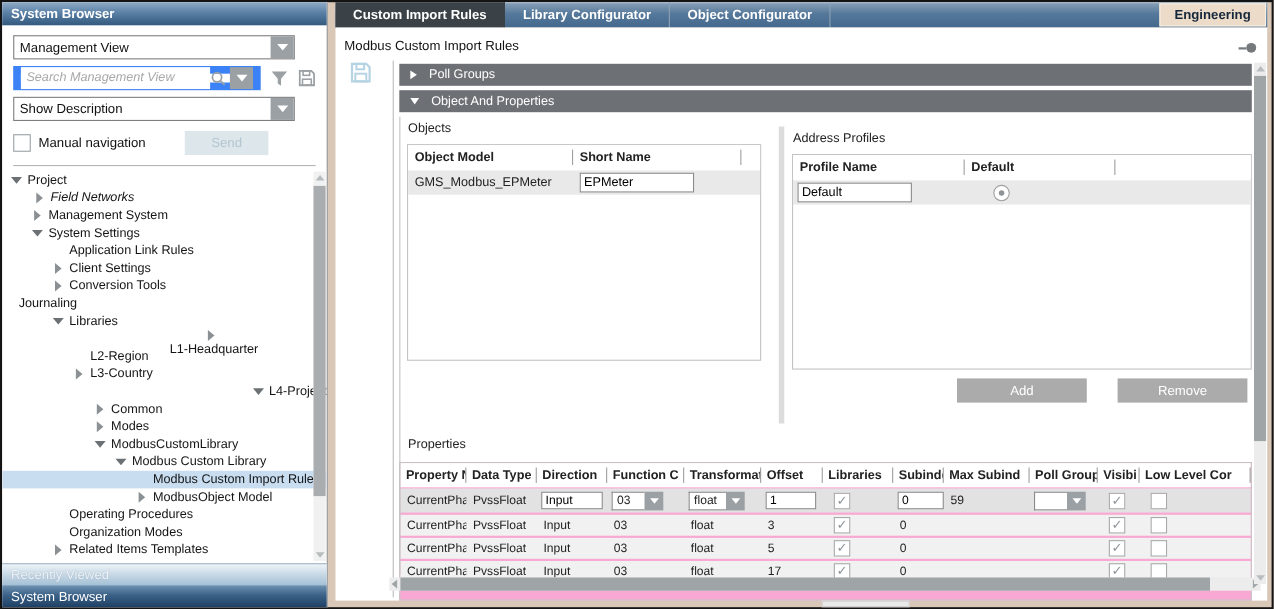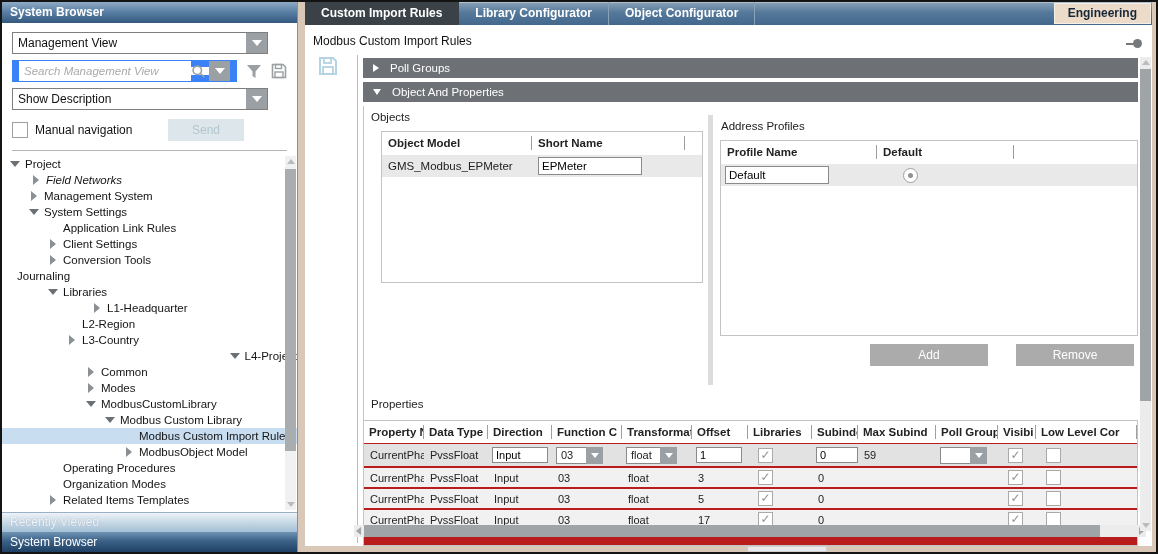--- a/index.html
+++ b/index.html
@@ -52,37 +52,37 @@
   .toolbar-save{position:absolute;left:13px;top:31px;}
   .vdivider{position:absolute;left:52px;top:30px;bottom:3px;width:1px;background:#bbb;}
   .main{position:absolute;left:58px;top:33px;right:14px;bottom:24px;font-size:11px;color:#222;}
   .main-edge{position:absolute;left:0;top:48px;bottom:0;width:1px;background:#c4c4c4;}
   .sec-hdr{height:20px;background:#6d7175;color:#fff;display:flex;align-items:center;padding-left:10px;margin-bottom:4px;font-size:11.5px;}
   .sec-hdr .arr{margin-right:11px;display:flex;}
   .wtri-r{width:0;height:0;border-top:4px solid transparent;border-bottom:4px solid transparent;border-left:6px solid #fff;}
   .wtri-d{width:0;height:0;border-left:4px solid transparent;border-right:4px solid transparent;border-top:6px solid #fff;}
   .oap-content{position:relative;height:278px;}
   .pane-label{font-size:11.5px;color:#222;margin:9px 0 8px 8px;}
-  .objects-table{margin-left:18px;width:322px;height:152px;border:1px solid #c3c3c3;background:#fff;box-sizing:border-box;}
+  .objects-table{margin-left:7px;width:322px;height:197px;border:1px solid #c3c3c3;background:#fff;box-sizing:border-box;}
   .t-head{display:flex;height:22px;align-items:center;font-weight:bold;font-size:11.5px;background:#fff;}
   .t-head .th{padding-left:6px;border-right:1px solid #9f9f9f;height:14px;line-height:14px;white-space:nowrap;overflow:hidden;box-sizing:border-box;}
   .ow1{width:150px;}.ow2{width:153px;}.owf{flex:1;border-right:none !important;}
   .data-row{display:flex;height:22px;background:#e9e9e9;align-items:center;margin-top:1px;}
   .cell-text{padding-left:6px;font-size:11.5px;white-space:nowrap;overflow:hidden;}
   .cell-input{height:16px;border:1px solid #8a8a8a;font-size:11.5px;padding:0 3px;width:96px;font-family:inherit;background:#fff;}
   .vsep-panes{position:absolute;left:345px;top:4px;bottom:4px;width:5px;background:#dcdcdc;}
   .profiles-pane{position:absolute;left:357px;top:0;right:0;}
   .profiles-table{width:100%;height:196px;border:1px solid #c3c3c3;background:#fff;box-sizing:border-box;}
   .pw1{width:156px;}.pw2{width:137px;}
   .radio{width:13px;height:13px;border:1px solid #a0a0a0;border-radius:50%;background:#fff;margin-left:26px;display:flex;align-items:center;justify-content:center;}
   .radio-dot{width:5px;height:5px;border-radius:50%;background:#8f9396;}
   .btn-row{display:flex;justify-content:flex-end;gap:28px;margin-top:8px;padding-right:4px;}
   .gray-btn{width:118px;height:22px;background:#ababab;color:#fff;text-align:center;line-height:22px;font-size:12px;}
   .props-label{font-size:11.5px;margin:9px 0 7px 8px;}
-  .props-table{border:1px solid #c3c3c3;background:#b91c1c;min-height:126px;box-sizing:border-box;margin-top:10px;--pcols:60px 64px 64px 70px 70px 56px 64px 46px 78px 62px 38px 1fr;}
+  .props-table{border:1px solid #c3c3c3;background:#f9a8d4;min-height:126px;box-sizing:border-box;margin-top:10px;--pcols:60px 64px 64px 70px 70px 56px 64px 46px 78px 62px 38px 1fr;}
   .ph{display:grid;grid-template-columns:var(--pcols);height:22px;align-items:center;font-weight:bold;font-size:11.5px;background:#fff;}
   .ph .th{white-space:nowrap;overflow:hidden;padding:0 2px 0 5px;border-right:1px solid #9f9f9f;height:14px;line-height:14px;}
   .prow{display:grid;grid-template-columns:var(--pcols);height:19px;align-items:center;background:#f1f1f1;margin-top:2px;font-size:11px;}
   .prow.active{background:#e2e2e2;height:22px;margin-top:1px;}
   .td{padding-left:6px;white-space:nowrap;overflow:hidden;}
   .mini-input{height:14px;border:1px solid #8a8a8a;font-size:11px;padding:0 3px;font-family:inherit;background:#fff;margin-left:4px;}
   .mini-dd{display:inline-flex;height:17px;margin-left:4px;}
   .mini-dd .box{border:1px solid #8a8a8a;border-right:0;background:#fff;padding:0 4px;line-height:15px;font-size:11px;box-sizing:border-box;}
   .mini-dd .arr{width:17px;background:#9aa0a3;display:flex;align-items:center;justify-content:center;}
   .mini-dd .arr .t{width:0;height:0;border-left:4px solid transparent;border-right:4px solid transparent;border-top:5px solid #fff;}
@@ -204,21 +204,21 @@
         <div class="tree-item" style="">
           <div class="tree-arrow"></div>
           <div>Journaling</div>
         </div>
         <div class="tree-item" style="padding-left: 46px;">
           <div class="tree-arrow">
             <div class="tri-exp"></div>
           </div>
           <div>Libraries</div>
         </div>
-        <div class="tree-item" style="padding-left: 90px;">
+        <div class="tree-item" style="padding-left: 90px; flex-direction: column;">
           <div class="tree-arrow">
             <div class="tri-col"></div>
           </div>
           <div>L1-Headquarter</div>
         </div>
         <div class="tree-item" style="padding-left: 65px;">
           <div class="tree-arrow"></div>
           <div>L2-Region</div>
         </div>
         <div class="tree-item" style="padding-left: 65px;">

